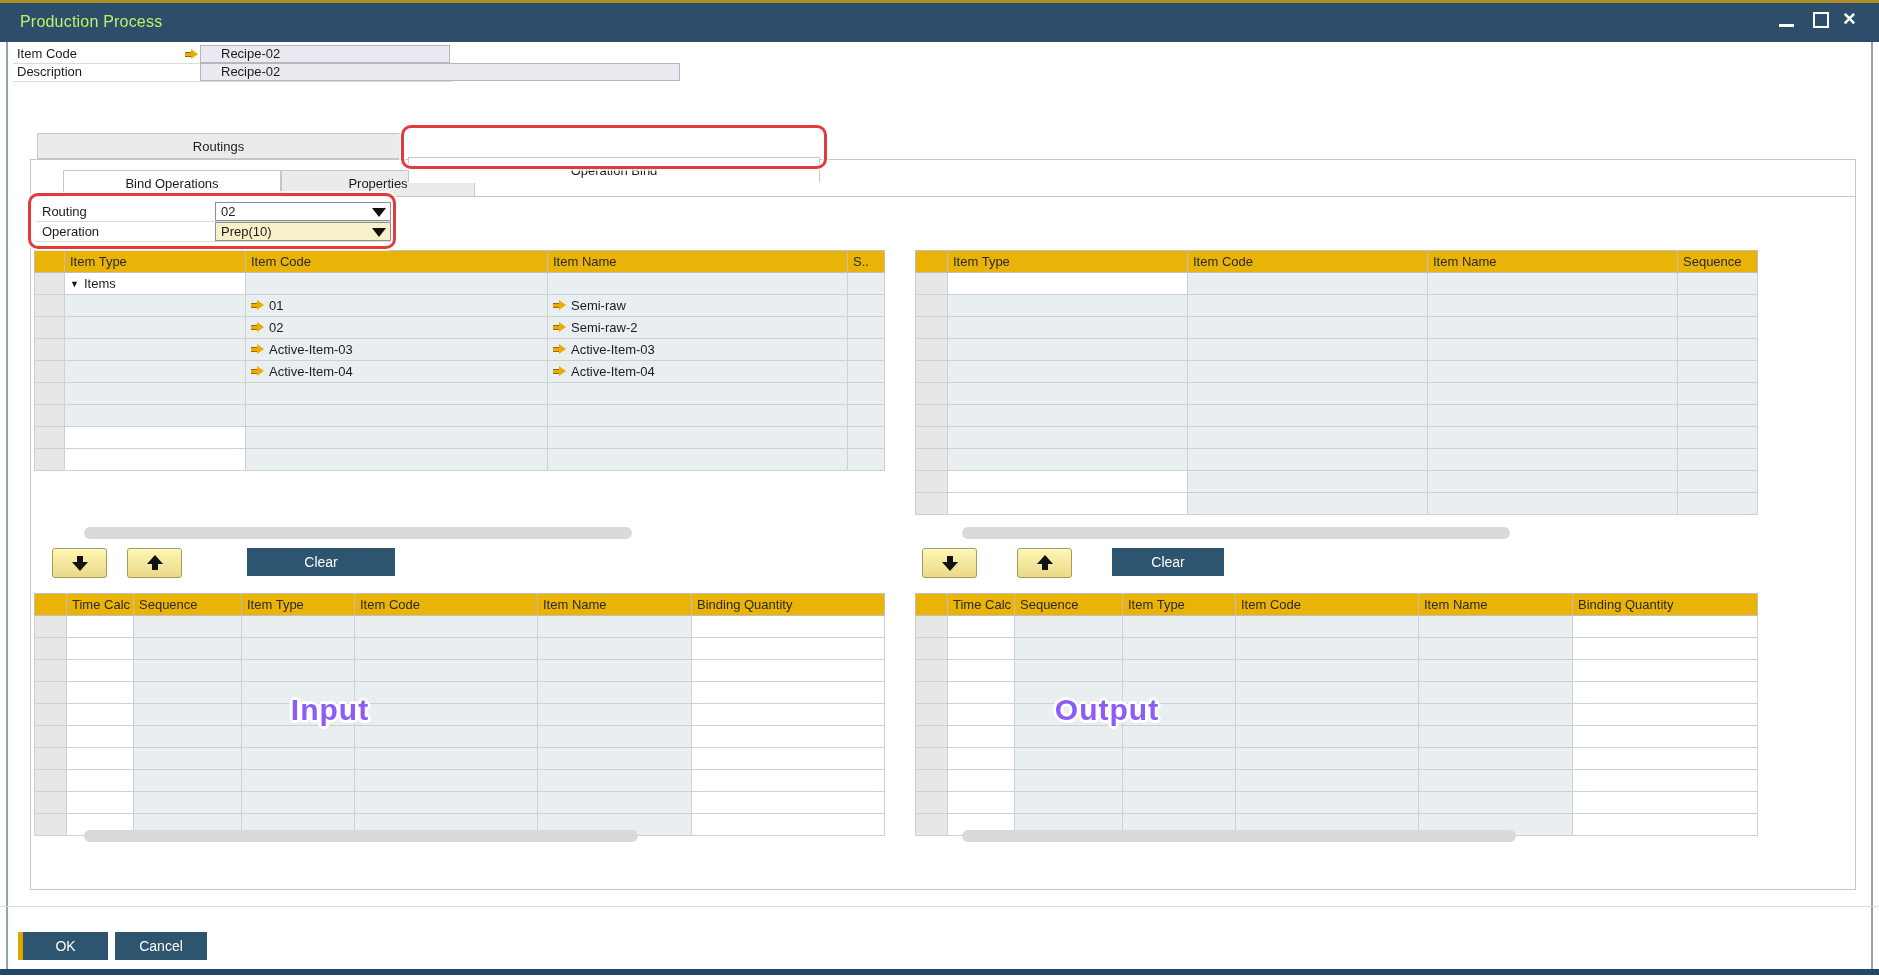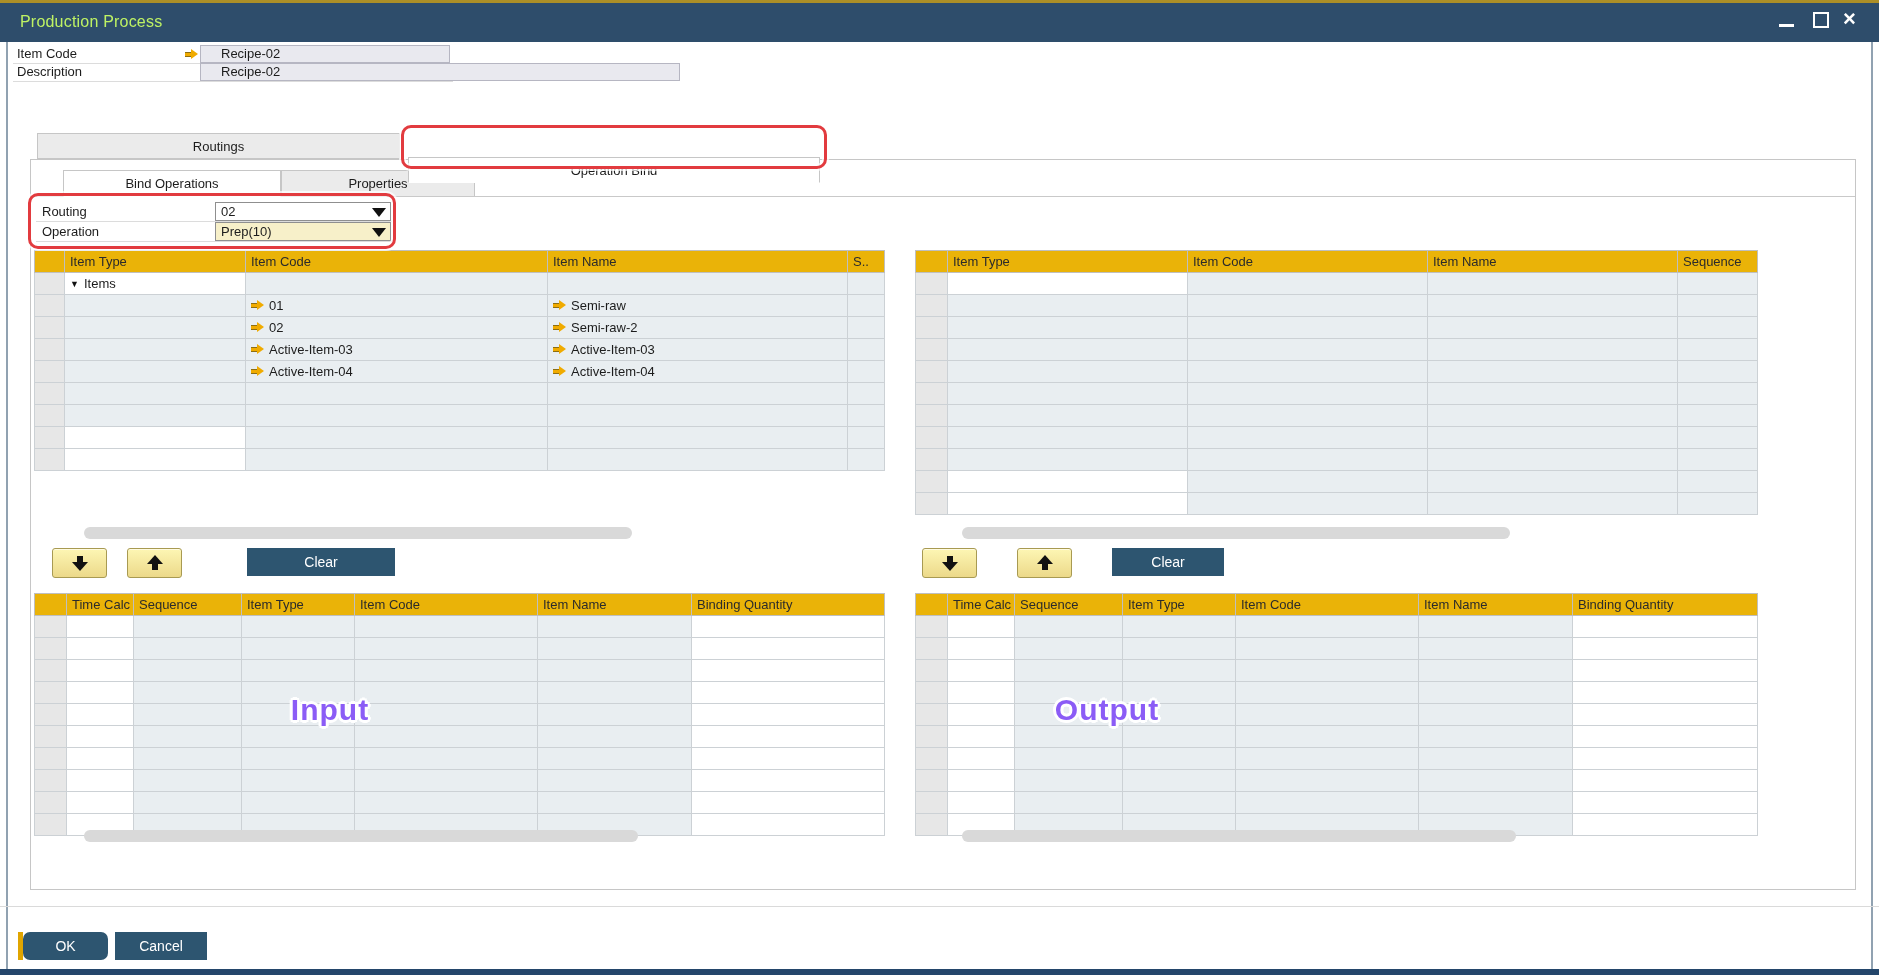--- a/index.html
+++ b/index.html
@@ -563,16 +563,16 @@
   </table>
 
   <div class="watermark" style="left:330px;top:710px;">Input</div>
   <div class="watermark" style="left:1107px;top:710px;">Output</div>
 
   <div class="hscroll" style="left:84px;top:830px;width:554px;"></div>
   <div class="hscroll" style="left:962px;top:830px;width:554px;"></div>
 
   <div class="footer-sep"></div>
   <div class="gold-stripe"></div>
-  <div class="bluebtn" style="left:23px;top:932px;width:85px;border-radius:7px;">OK</div>
+  <div class="bluebtn" style="left:23px;top:932px;width:85px;">OK</div>
   <div class="bluebtn" style="left:115px;top:932px;width:92px;">Cancel</div>
 
 </div>
 
 </body></html>

